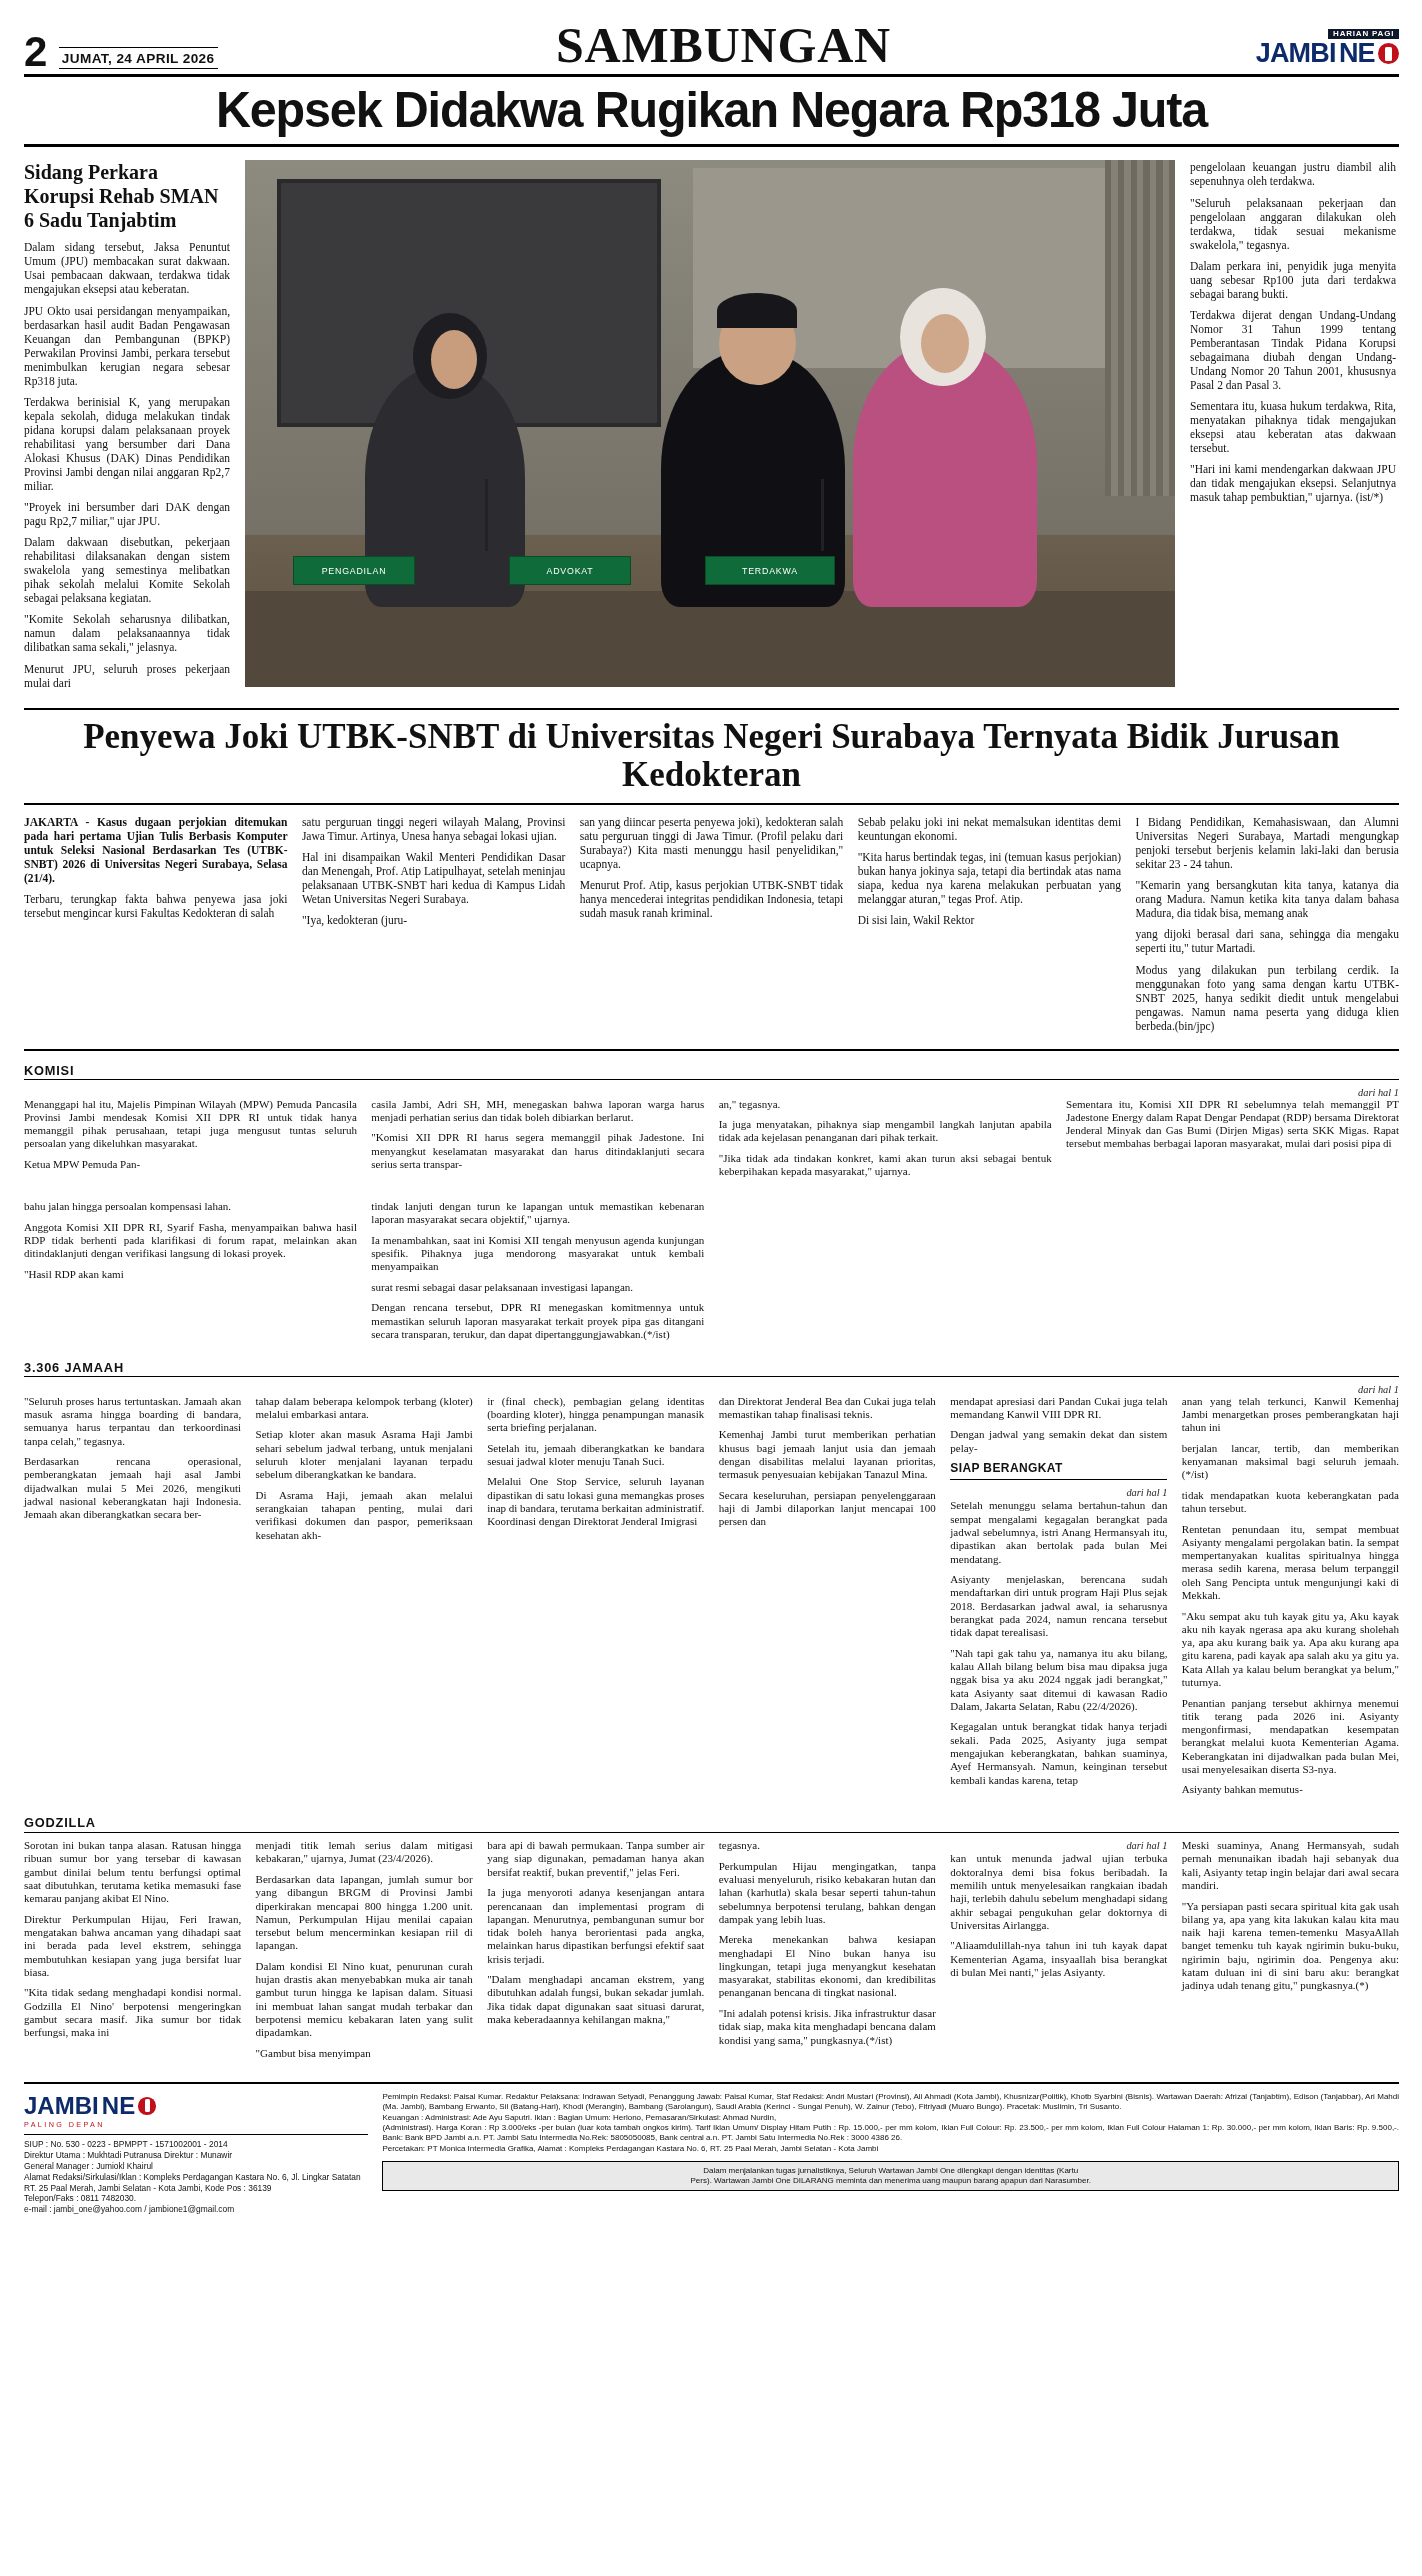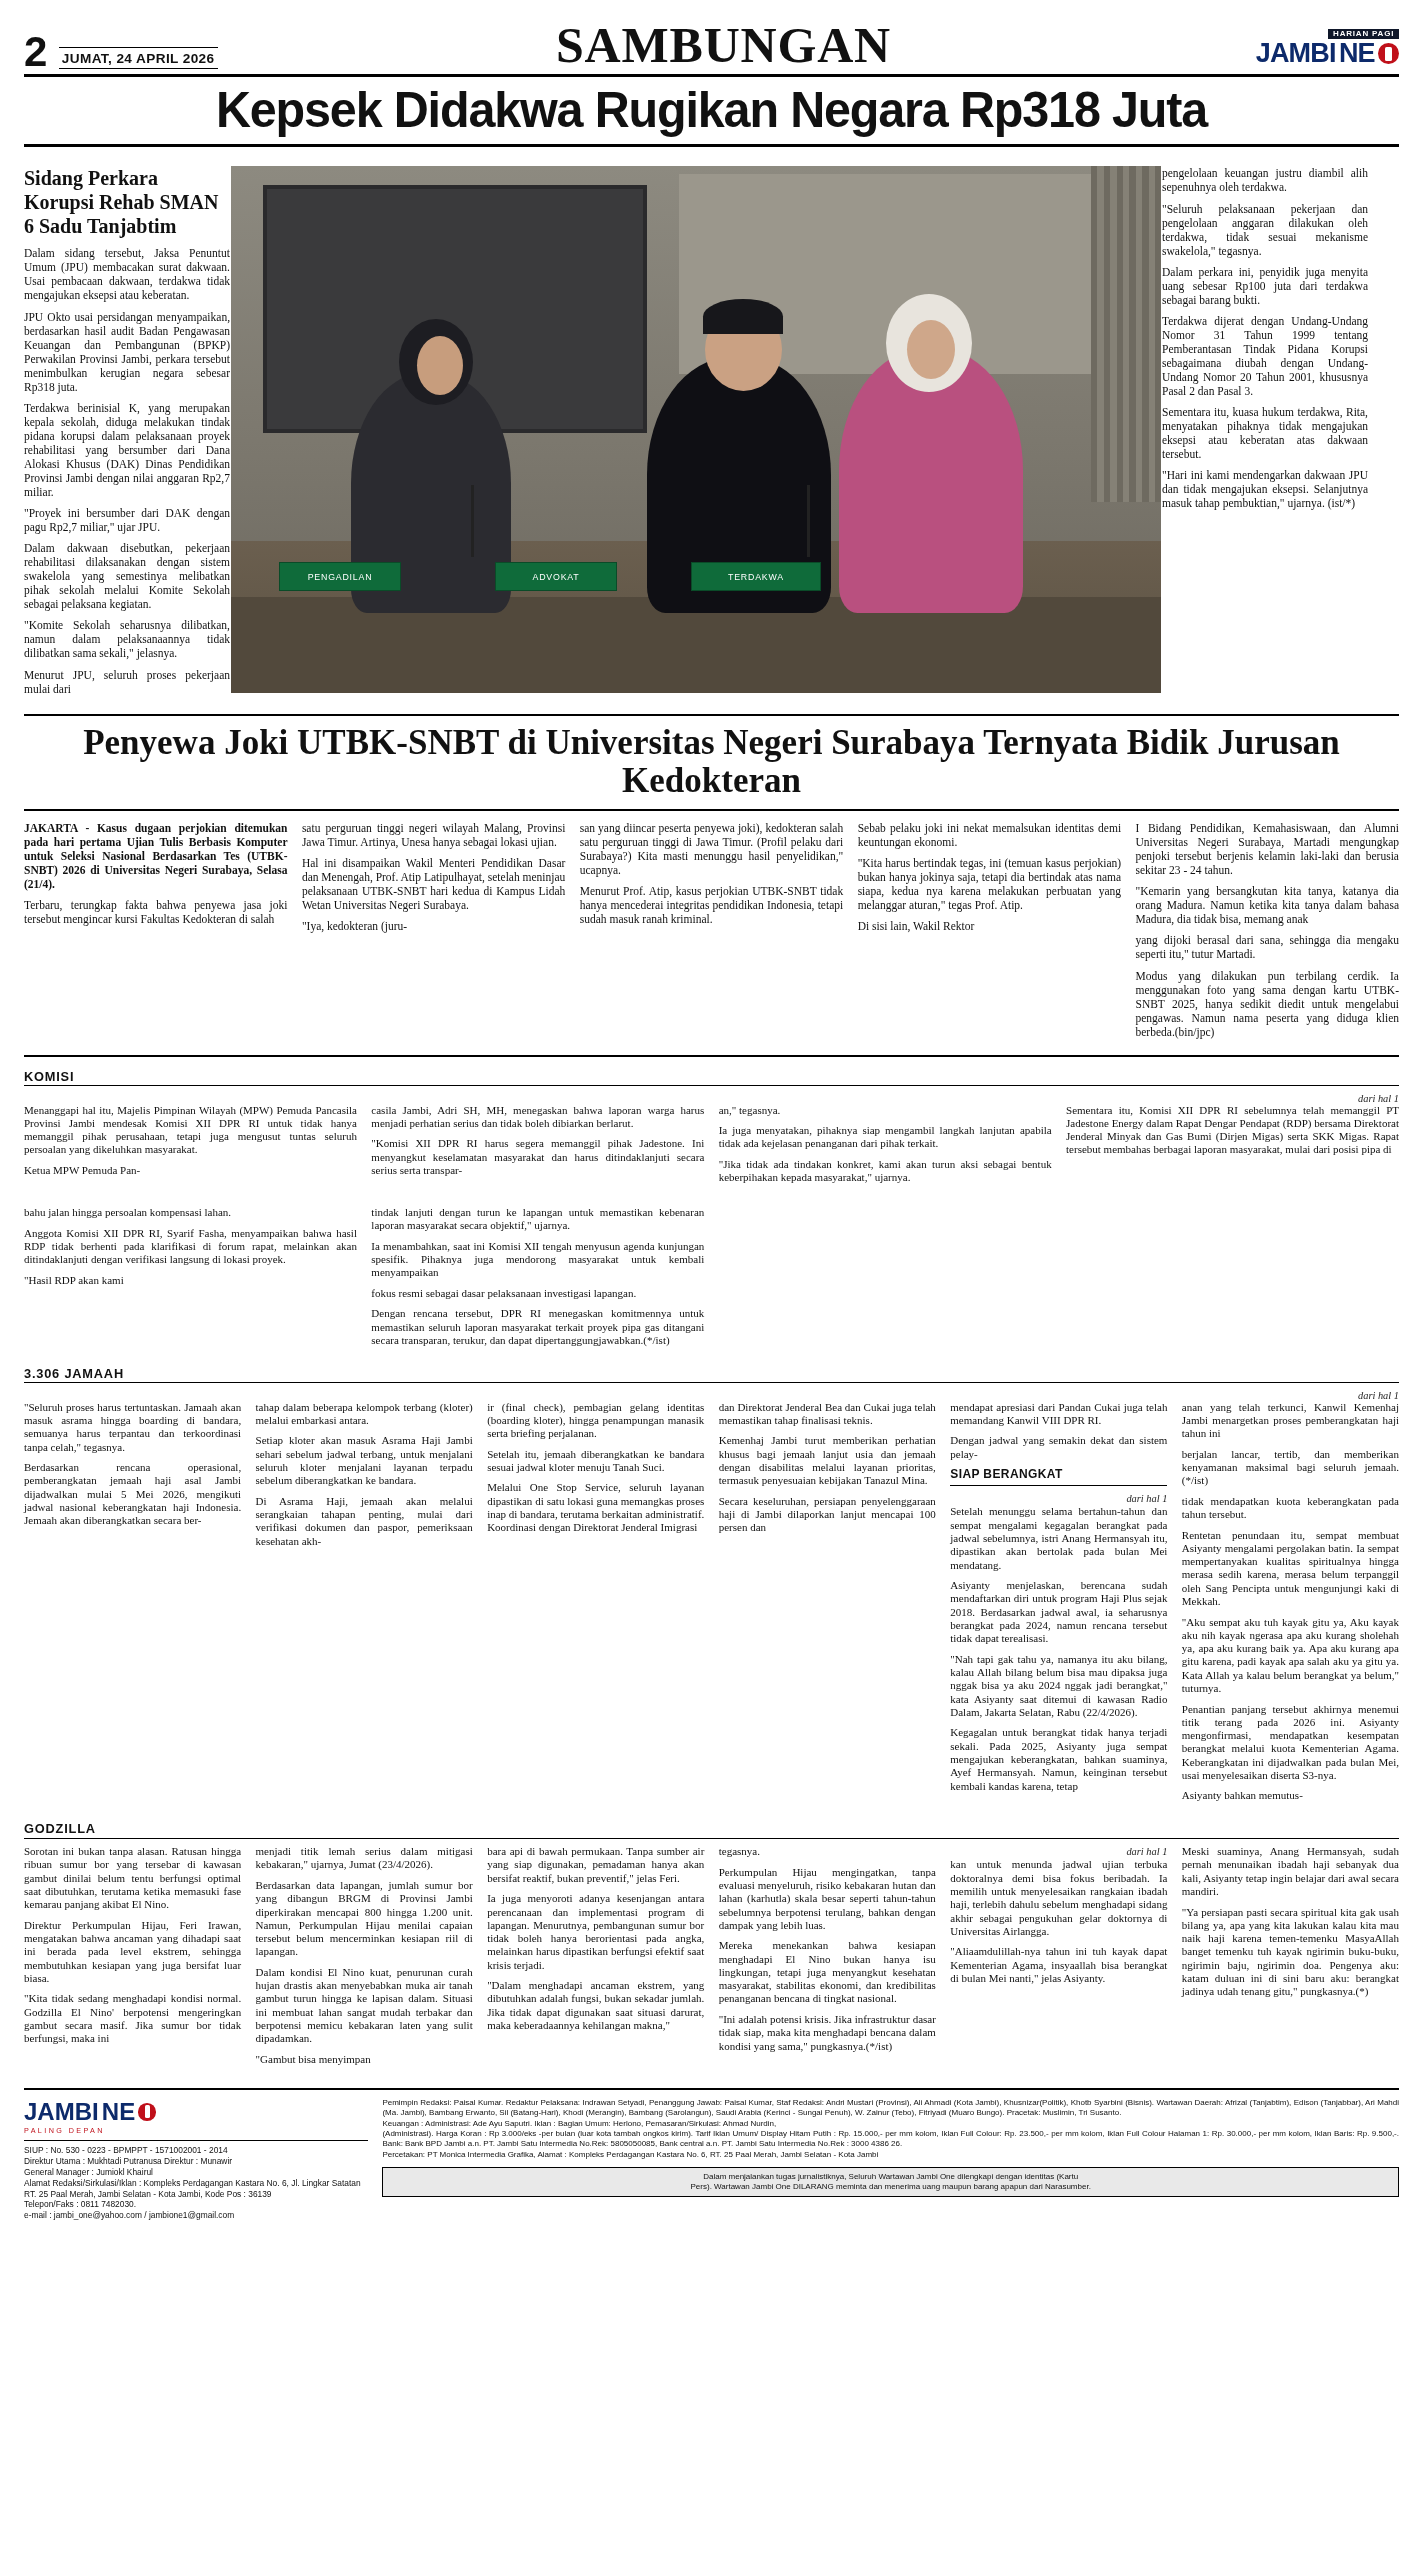--- a/index.html
+++ b/index.html
@@ -103,22 +103,22 @@
     line-height:50px;
     letter-spacing:-1.2px;
     text-align:center;
     font-stretch:condensed;
     transform:scaleX(.97);
     transform-origin:center;
   }
   
   .top-area{
     display:flex;
-    gap:1px;
-    margin-top:19px;
+    gap:15px;
+    margin-top:13px;
   }
   .col-narrow{width:206px;}
   .kicker{
     font-family:"Liberation Serif", serif;
     font-weight:bold;
     font-size:20px;
     line-height:24px;
     margin-bottom:8px;
   }
   .body-col{
@@ -384,21 +384,21 @@
         <p>Sementara itu, Komisi XII DPR RI sebelumnya telah memanggil PT Jadestone Energy dalam Rapat Dengar Pendapat (RDP) bersama Direktorat Jenderal Minyak dan Gas Bumi (Dirjen Migas) serta SKK Migas. Rapat tersebut membahas berbagai laporan masyarakat, mulai dari posisi pipa di</p>
       </div>
       <div class="body-col">
         <p>bahu jalan hingga persoalan kompensasi lahan.</p>
         <p>Anggota Komisi XII DPR RI, Syarif Fasha, menyampaikan bahwa hasil RDP tidak berhenti pada klarifikasi di forum rapat, melainkan akan ditindaklanjuti dengan verifikasi langsung di lokasi proyek.</p>
         <p>"Hasil RDP akan kami</p>
       </div>
       <div class="body-col">
         <p>tindak lanjuti dengan turun ke lapangan untuk memastikan kebenaran laporan masyarakat secara objektif," ujarnya.</p>
         <p>Ia menambahkan, saat ini Komisi XII tengah menyusun agenda kunjungan spesifik. Pihaknya juga mendorong masyarakat untuk kembali menyampaikan</p>
-        <p>fokus resmi sebagai dasar pelaksanaan investigasi lapangan.</p>
+        <p>surat resmi sebagai dasar pelaksanaan investigasi lapangan.</p>
         <p>Dengan rencana tersebut, DPR RI menegaskan komitmennya untuk memastikan seluruh laporan masyarakat terkait proyek pipa gas ditangani secara transparan, terukur, dan dapat dipertanggungjawabkan.(*/ist)</p>
       </div>
     </div>
   </div>
 
   <div>
     <div class="sec-label">3.306 JAMAAH</div>
     <div class="sec-rule"></div>
     <div class="from-one">dari hal 1</div>
     <div class="grid5" style="grid-template-columns:repeat(6,1fr);">

